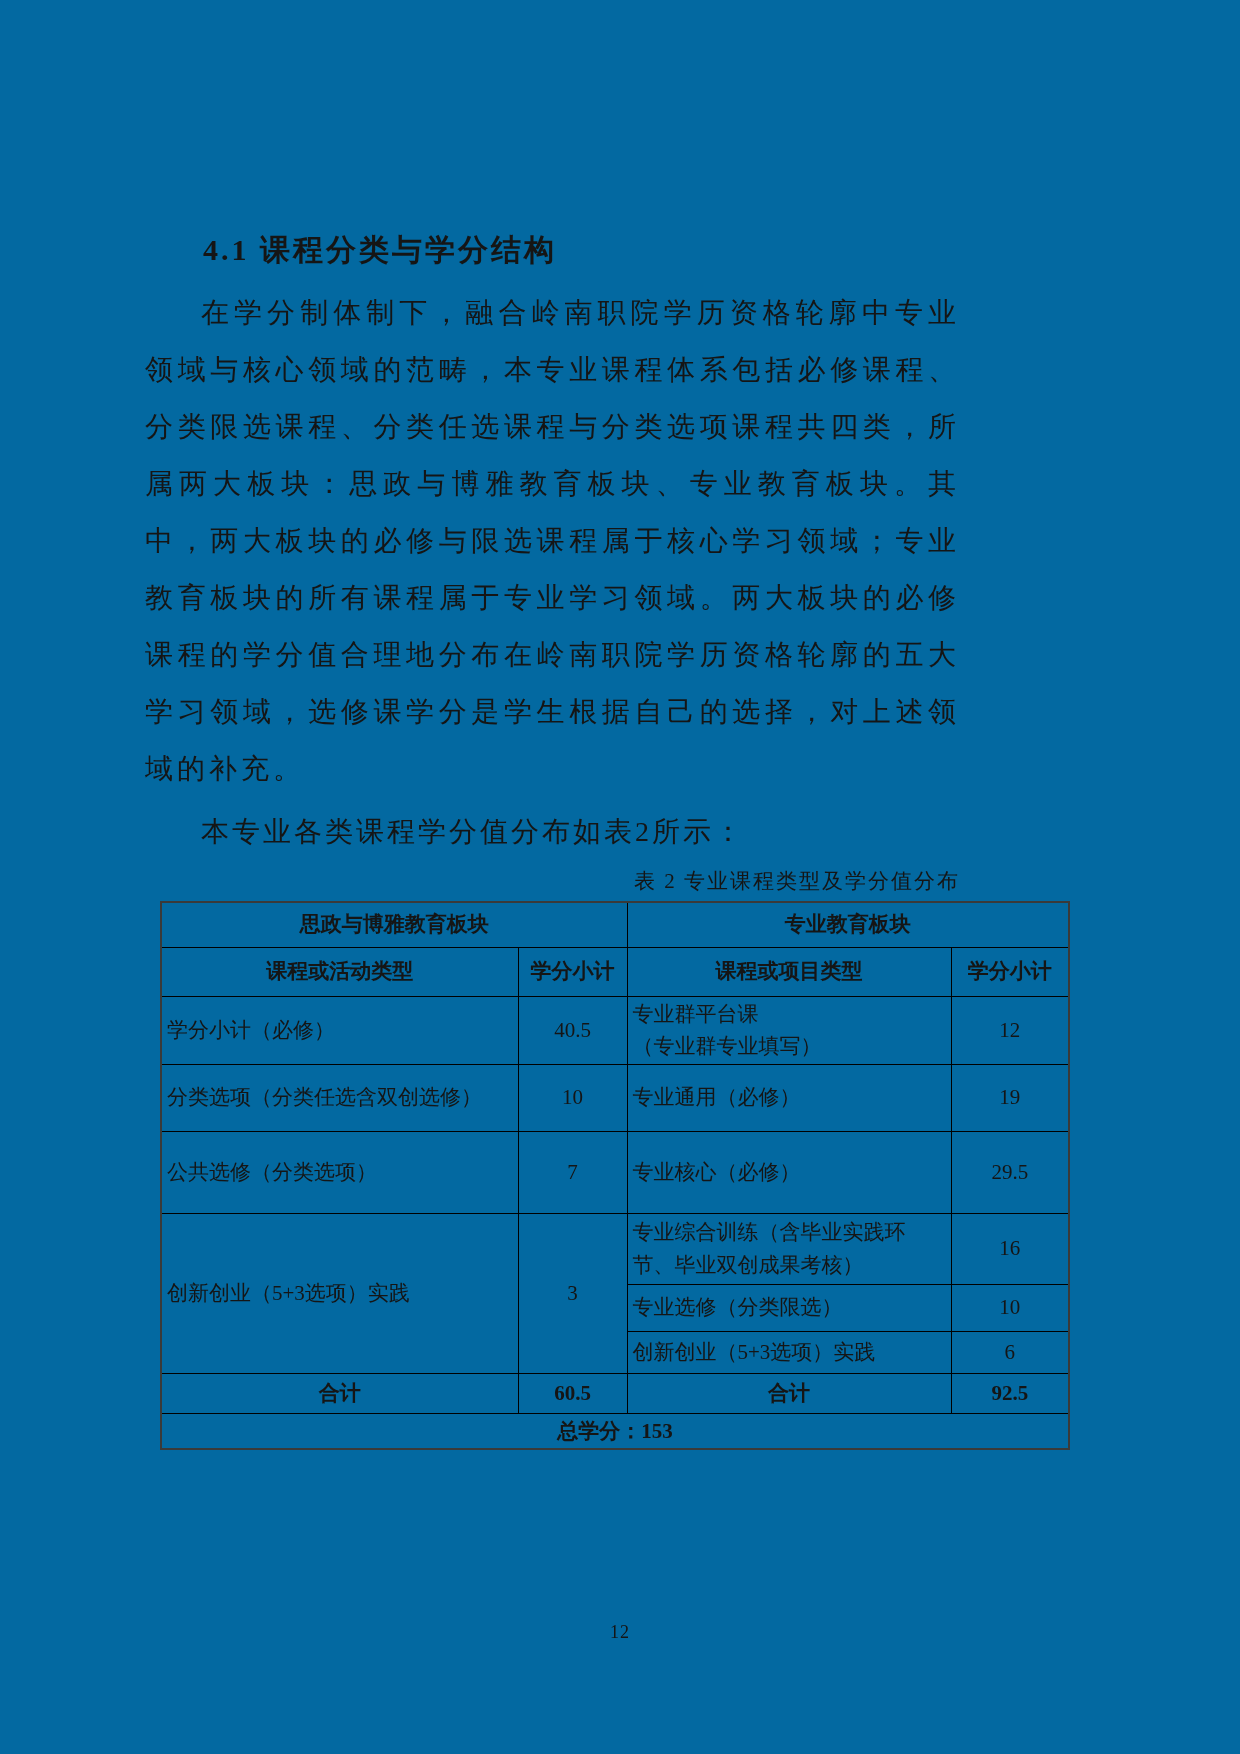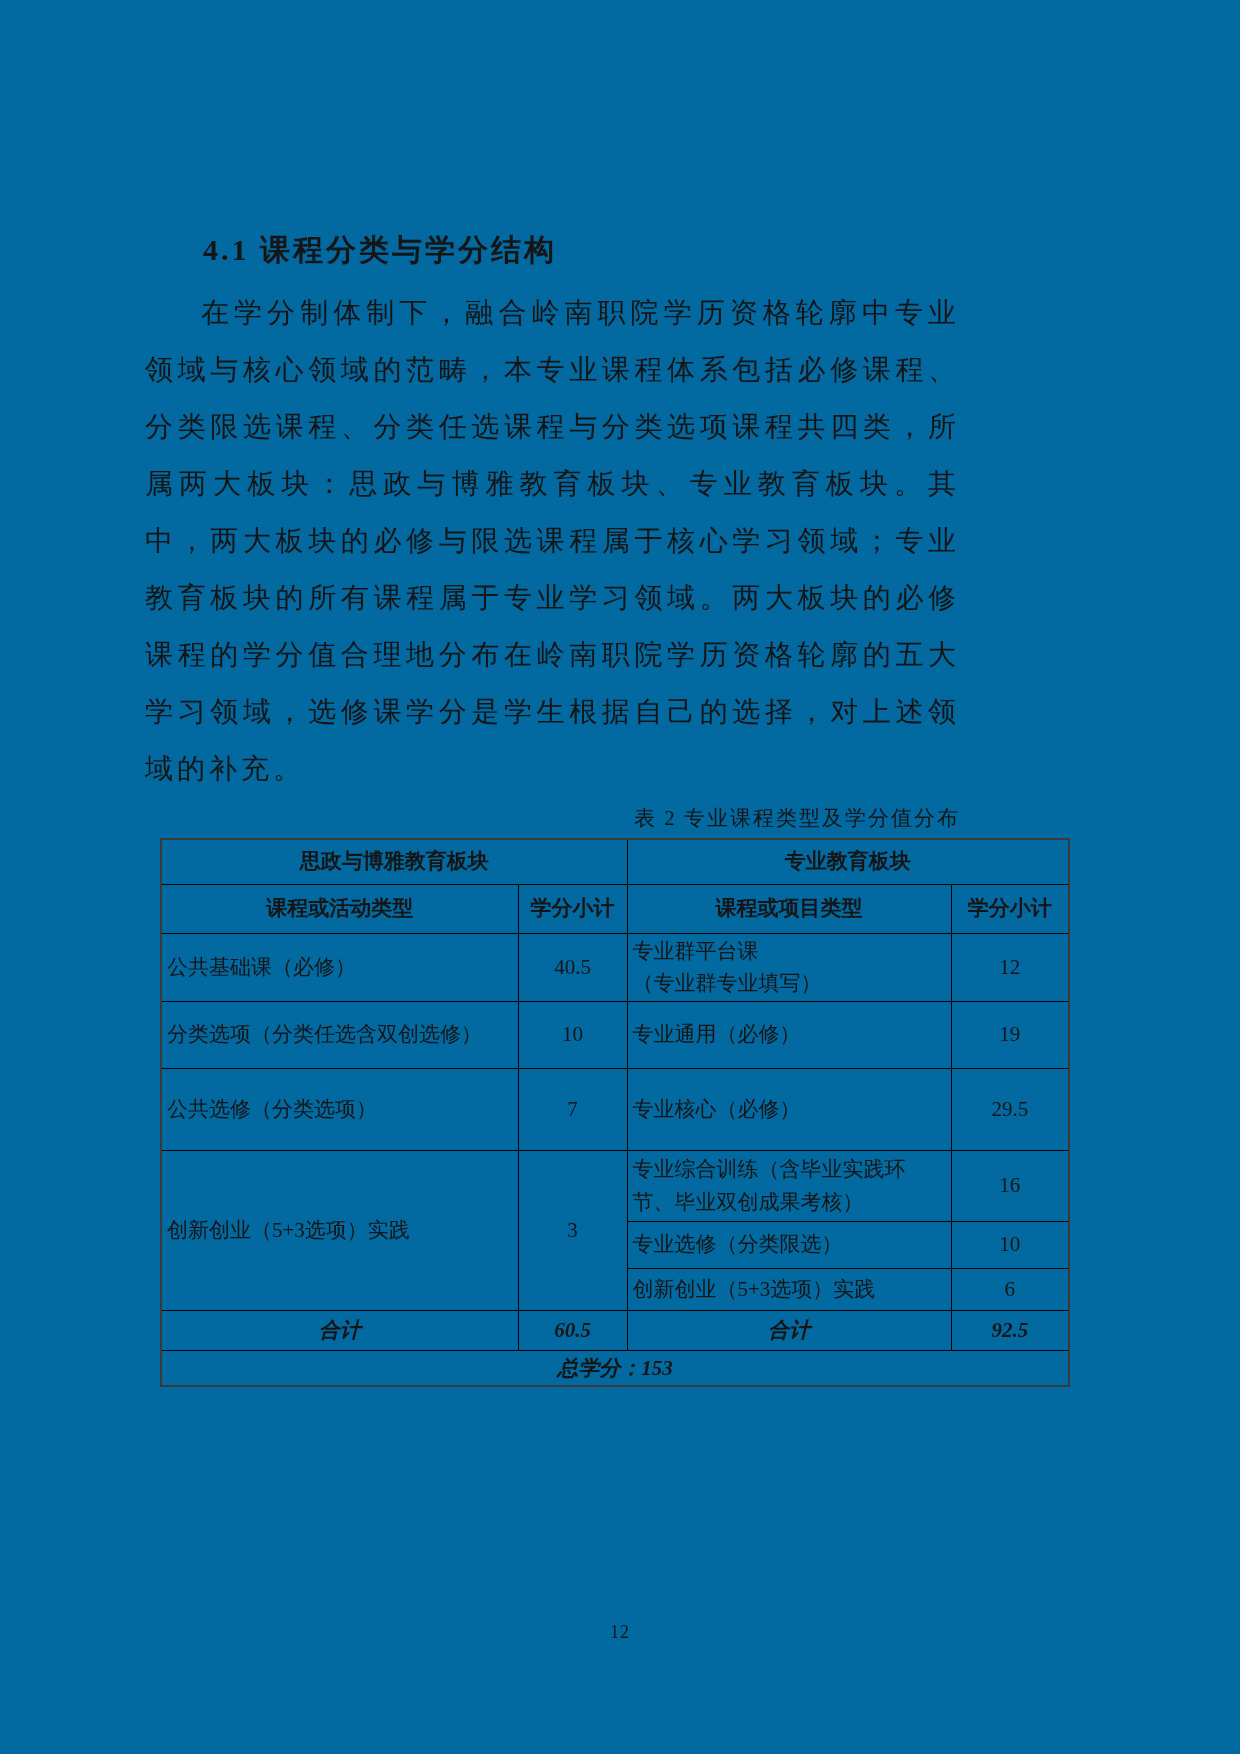--- a/index.html
+++ b/index.html
@@ -52,21 +52,21 @@
   }
   table.credits td {
     border:1px solid #000;
     padding:1px 5px;
     vertical-align:middle;
     line-height:1.55;
   }
   .hdr { font-weight:700; text-align:center; }
   .cell-label { text-align:left; }
   .cell-num { text-align:center; }
-  .bold { font-weight:700;font-style:italic; }
+  .bold { font-weight:700; }
   .center { text-align:center; }
 
   .rh-a { height:45px; }
   .rh-b { height:49px; }
   .rh-r1 { height:67px; }
   .rh-r2 { height:67px; }
   .rh-r3 { height:82px; }
   .rh-r4a { height:71px; }
   .rh-r4b { height:47px; }
   .rh-r4c { height:42px; }
@@ -84,20 +84,21 @@
 </head>
 <body>
 
 <div class="page">
   <div class="doc">
 
     <div class="sec-heading">4.1 课程分类与学分结构</div>
 
     <p class="body-para">在学分制体制下，融合岭南职院学历资格轮廓中专业领域与核心领域的范畴，本专业课程体系包括必修课程、分类限选课程、分类任选课程与分类选项课程共四类，所属两大板块：思政与博雅教育板块、专业教育板块。其中，两大板块的必修与限选课程属于核心学习领域；专业教育板块的所有课程属于专业学习领域。两大板块的必修课程的学分值合理地分布在岭南职院学历资格轮廓的五大学习领域，选修课学分是学生根据自己的选择，对上述领域的补充。</p>
 
+    <p class="table-intro">本专业各类课程学分值分布如表2所示：</p>
 
     <div class="table-caption">表 2 专业课程类型及学分值分布</div>
 
     <div class="table-wrap">
       <table class="credits">
         <colgroup>
           <col style="width:357px">
           <col style="width:109px">
           <col style="width:324px">
           <col style="width:118px">
@@ -108,21 +109,21 @@
             <td colspan="2" class="hdr">专业教育板块</td>
           </tr>
           <tr class="rh-b">
             <td class="hdr">课程或活动类型</td>
             <td class="hdr">学分小计</td>
             <td class="hdr">课程或项目类型</td>
             <td class="hdr">学分小计</td>
           </tr>
 
           <tr class="rh-r1">
-            <td class="cell-label">公共基础课（必修）</td>
+            <td class="cell-label">学分小计（必修）</td>
             <td class="cell-num">40.5</td>
             <td class="cell-label">
               <div>专业群平台课</div>
               <div>（专业群专业填写）</div>
             </td>
             <td class="cell-num">12</td>
           </tr>
 
           <tr class="rh-r2">
             <td class="cell-label">分类选项（分类任选含双创选修）</td>

